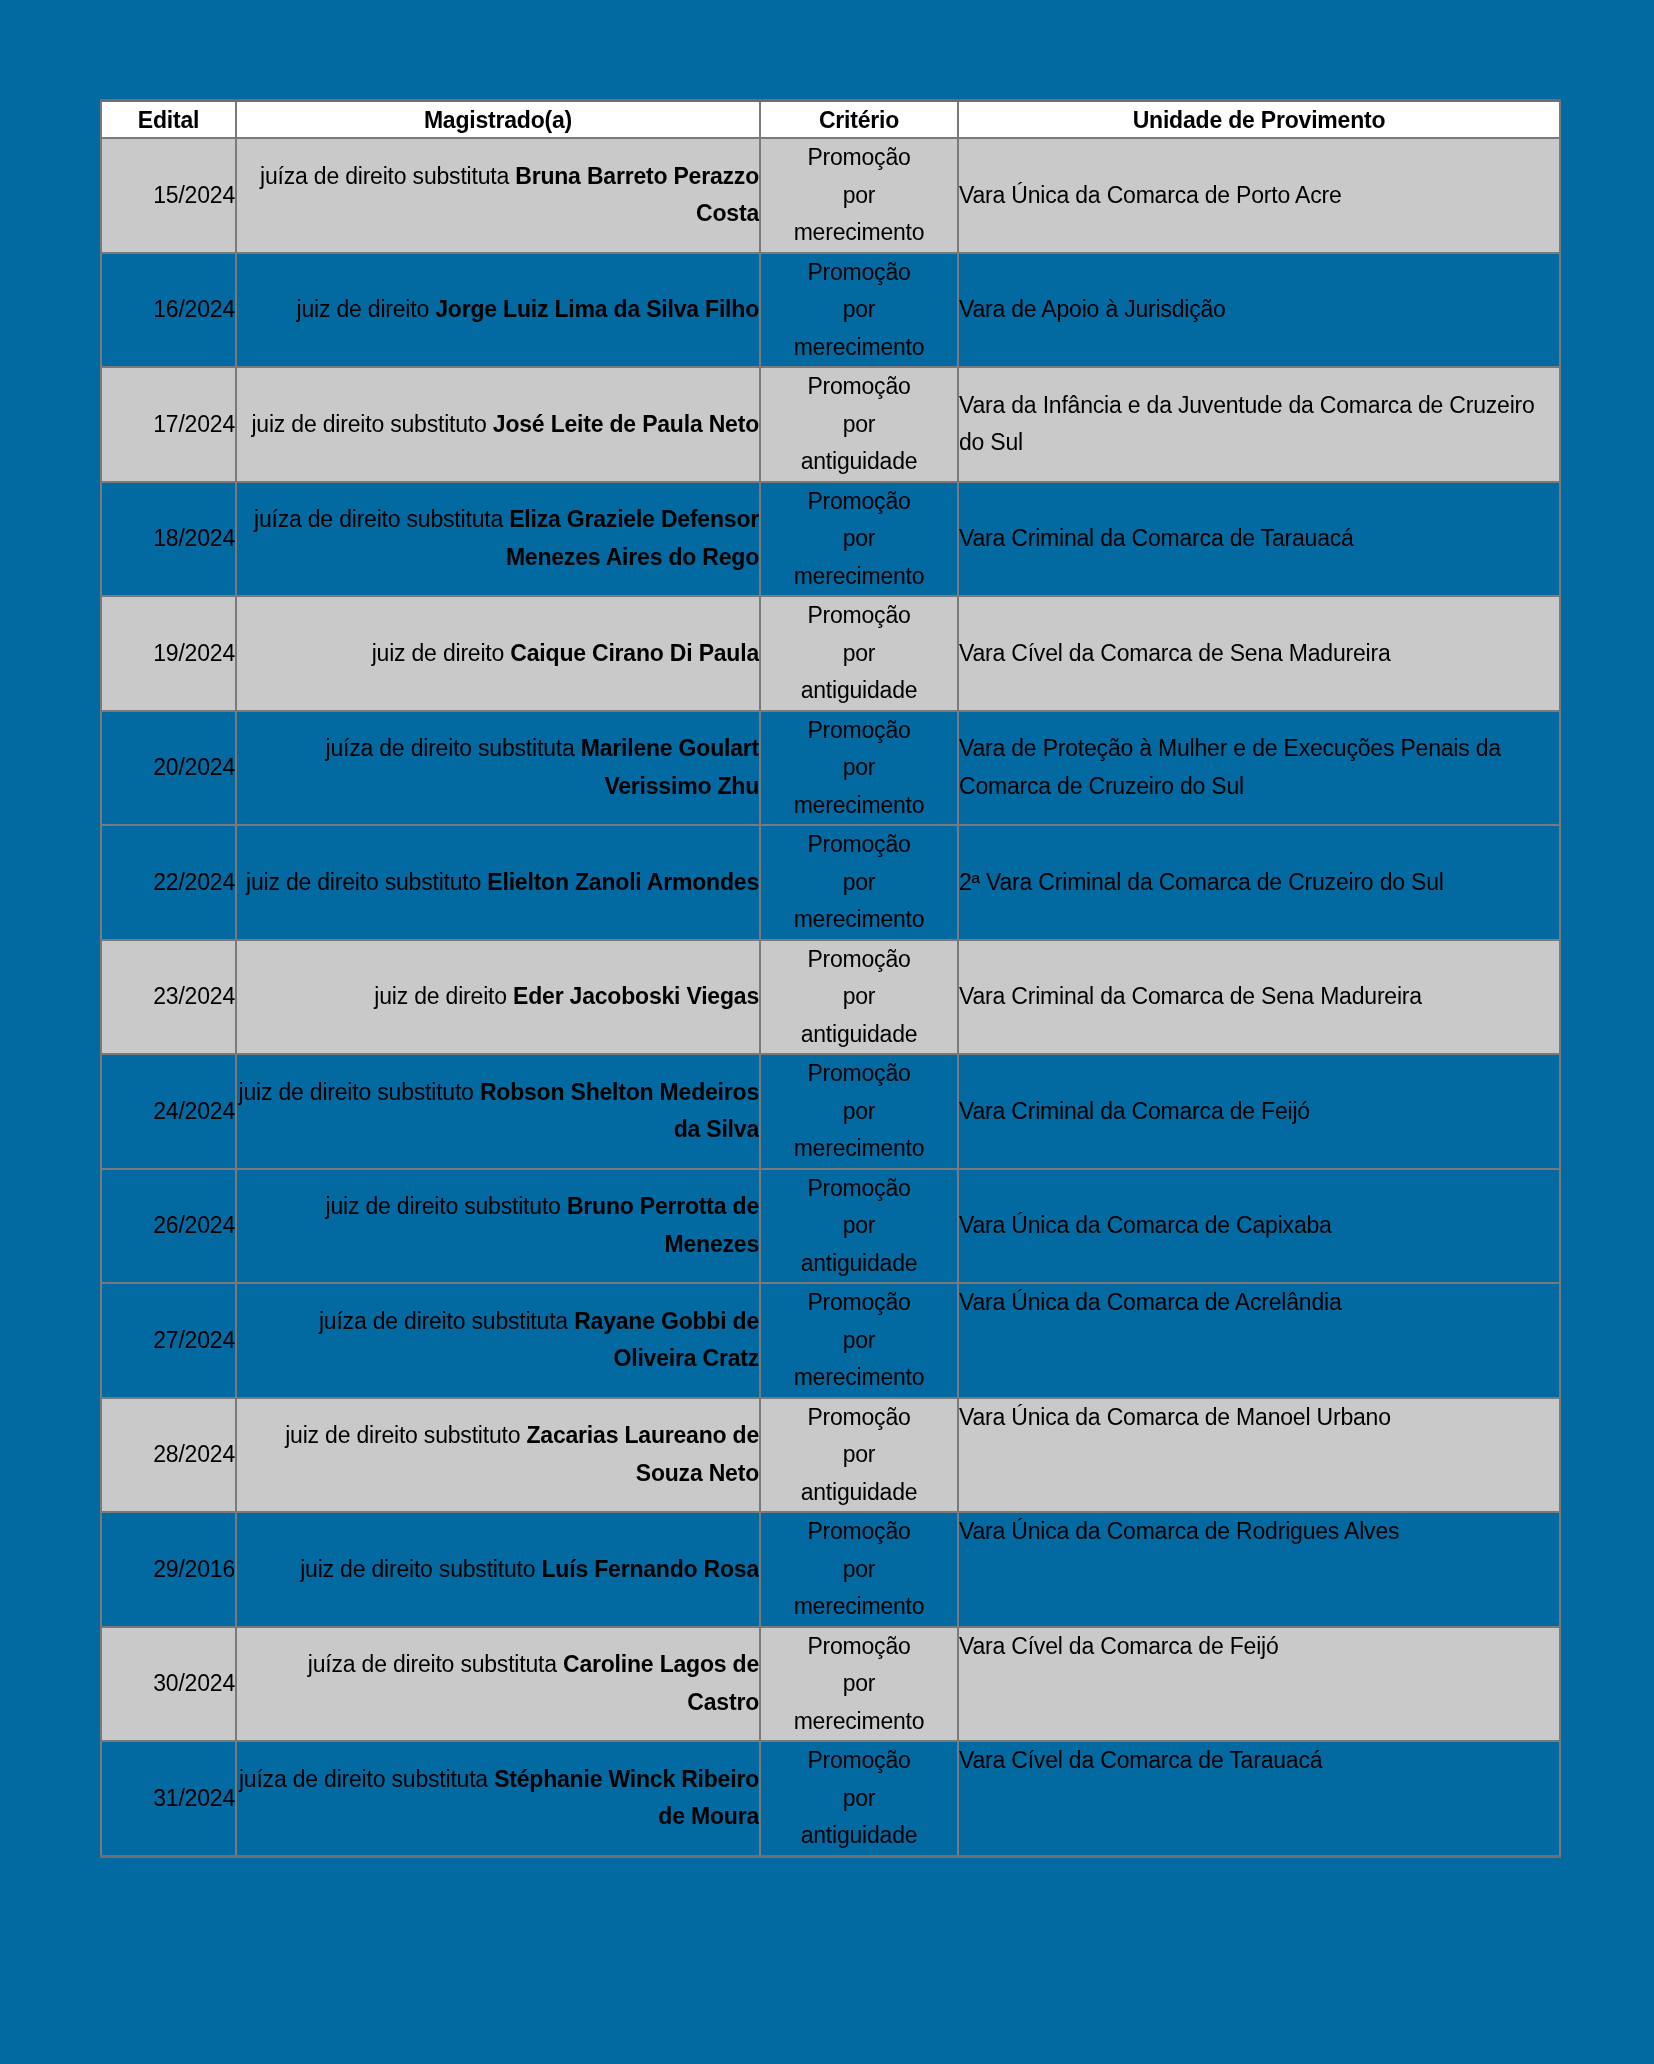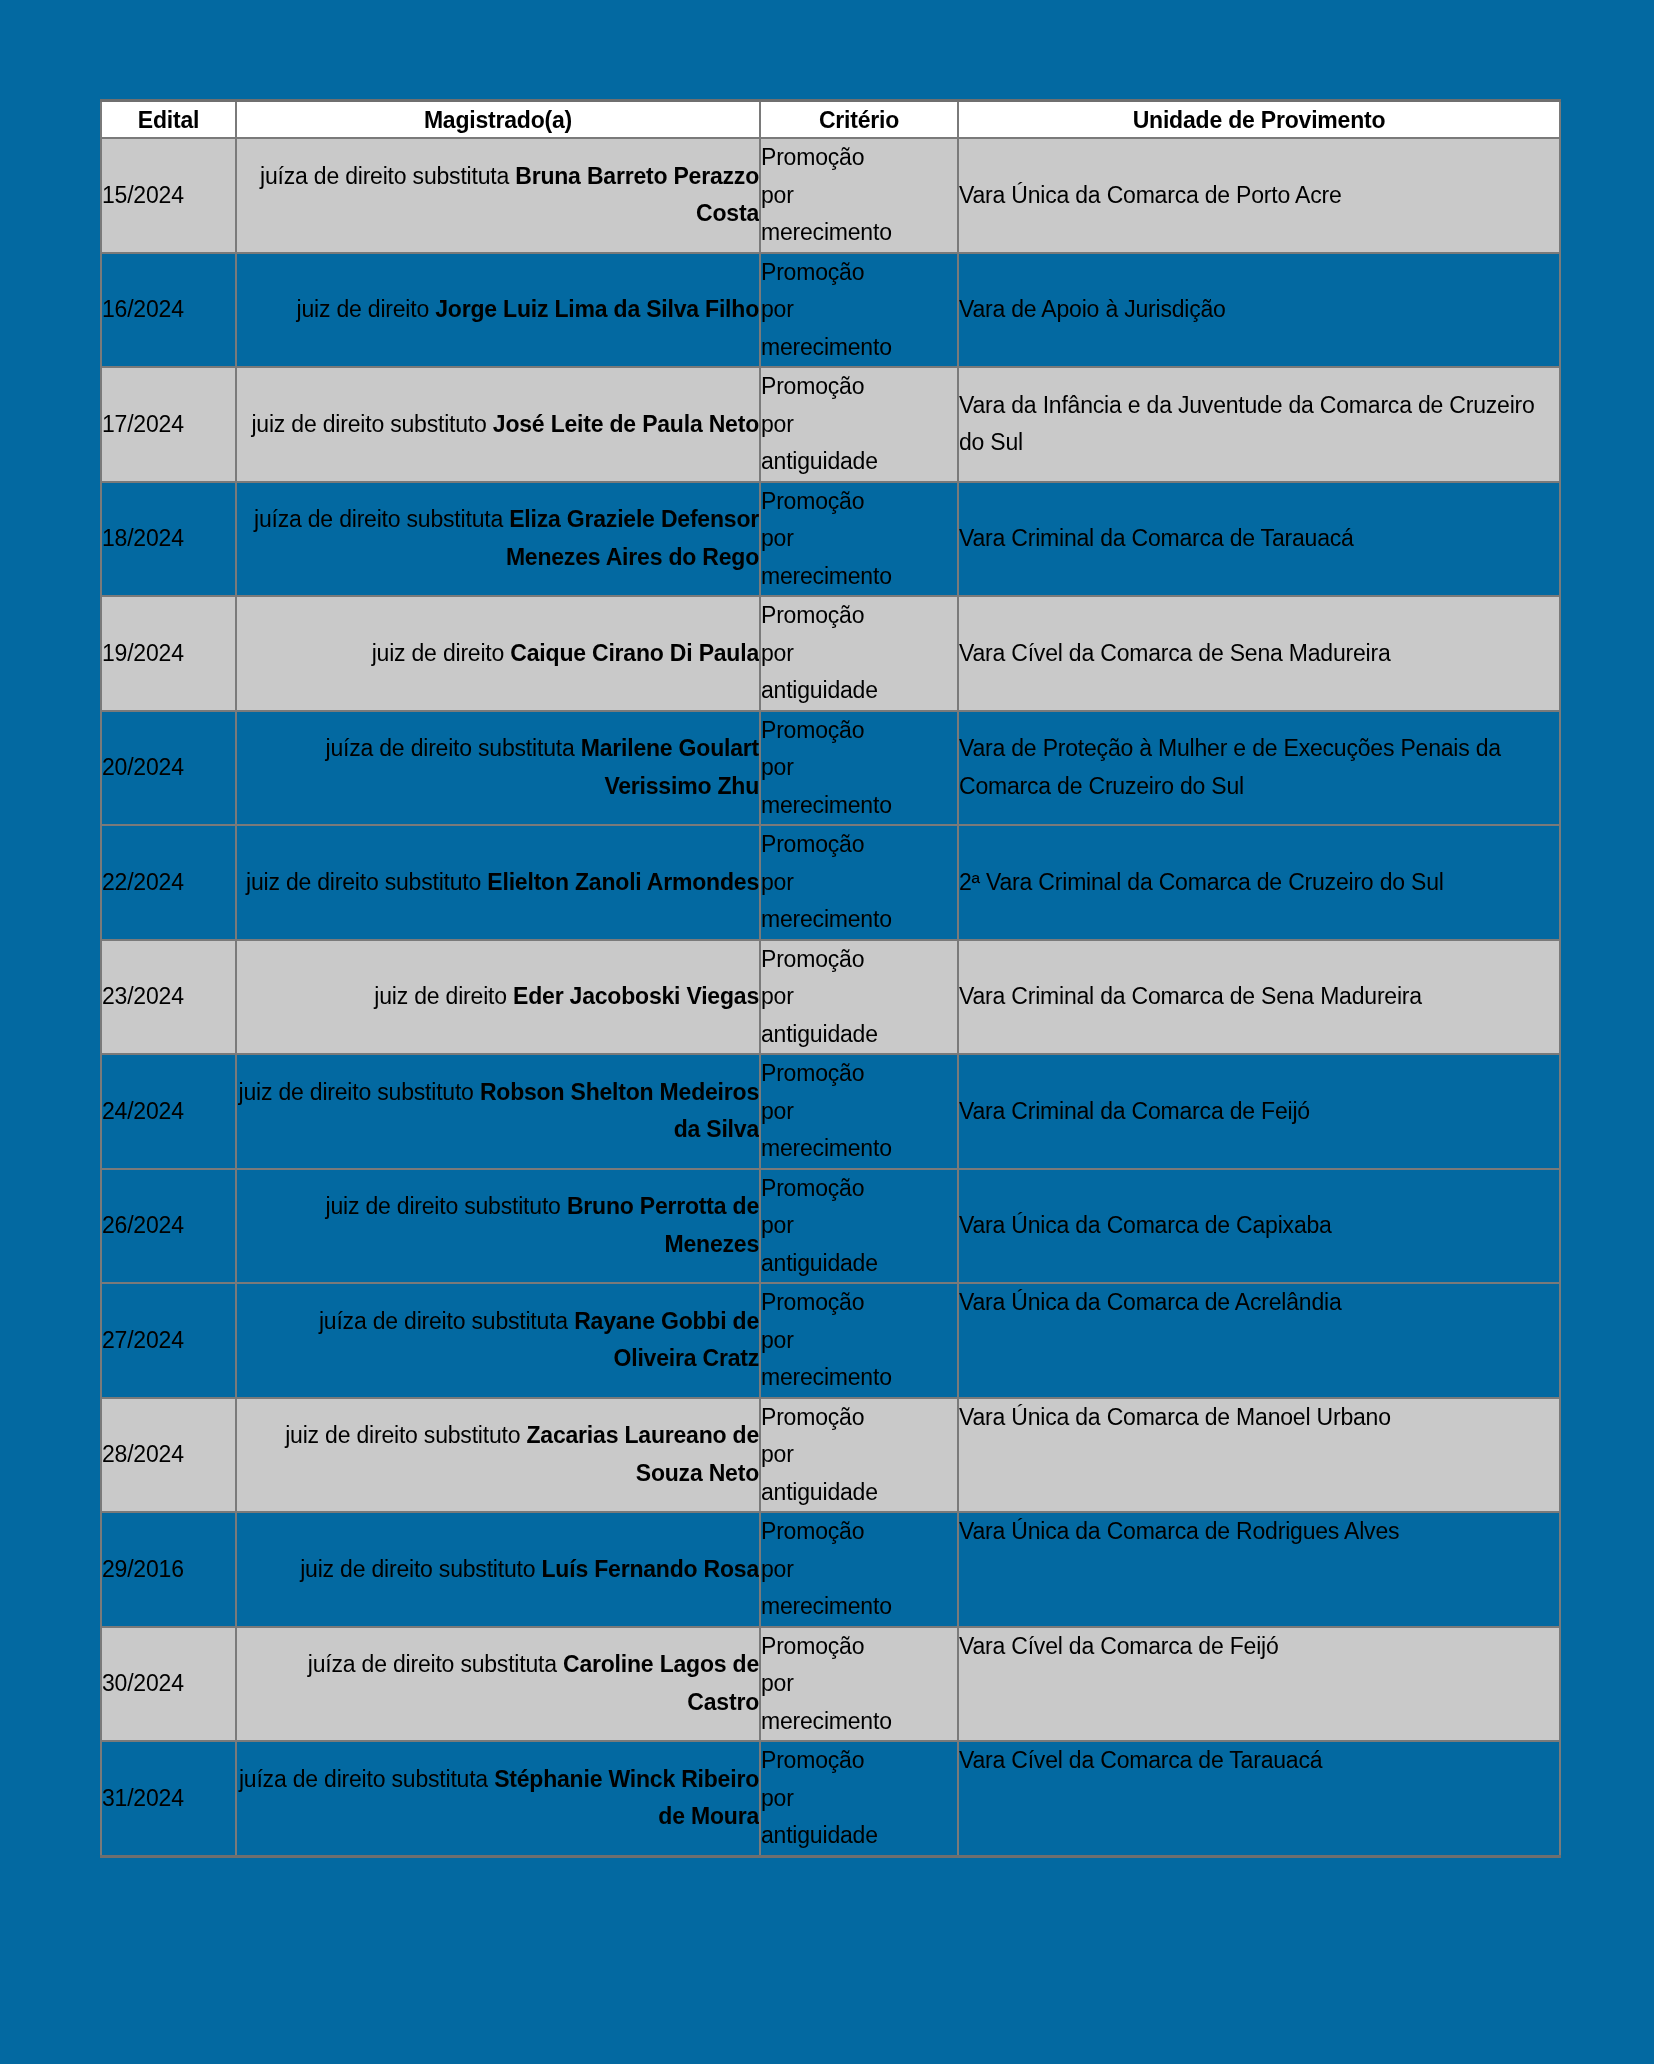--- a/index.html
+++ b/index.html
@@ -48,32 +48,32 @@
     font-weight:bold;
     text-align:center;
     vertical-align:middle;
     background:#ffffff;
     line-height:34px;
   }
   tr.row-tall{ height:113px; }
   tr.row-short{ height:76px; }
   tr.shaded td{ background:#c9c9c9; }
   td.edital{
-    text-align:left;
+    text-align:right;
     vertical-align:middle;
   }
   td.magistrado{
     text-align:right;
     vertical-align:middle;
     padding-left:11px;
     padding-right:26px;
   }
   td.magistrado .nome{ font-weight:bold; }
   td.criterio{
-    text-align:left;
+    text-align:center;
     vertical-align:middle;
     white-space:pre-line;
   }
   td.unidade{
     text-align:left;
     vertical-align:middle;
     padding-left:12px;
     padding-right:14px;
   }
   tr.unidade-top td.unidade{

